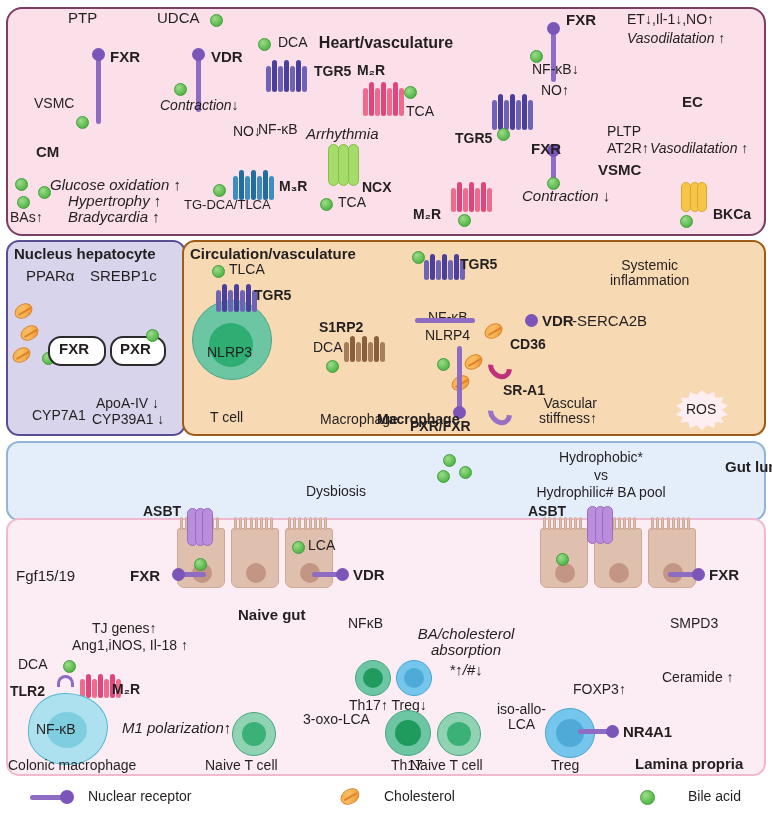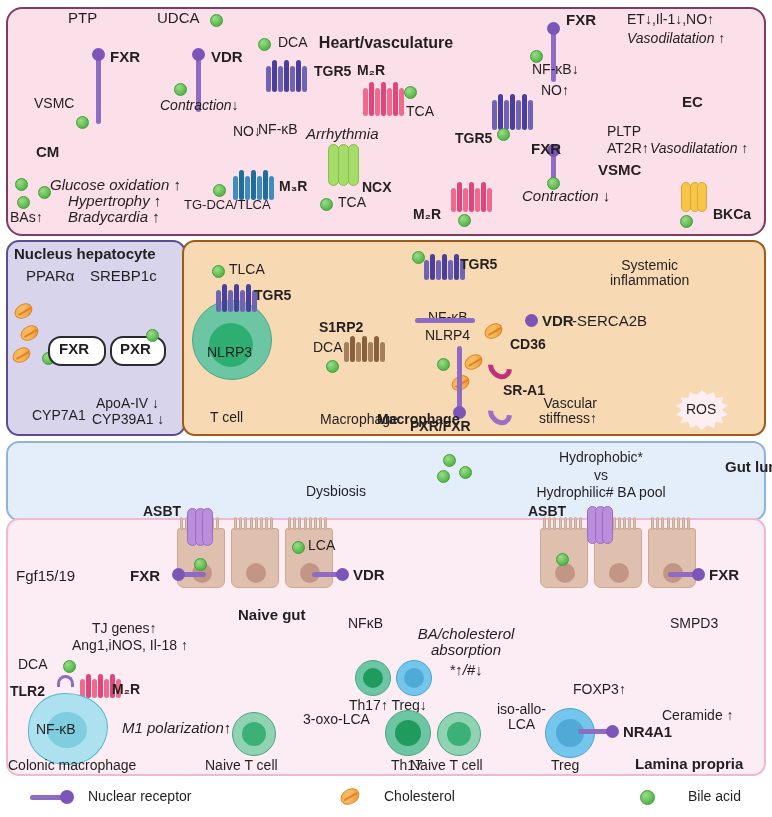--- a/index.html
+++ b/index.html
@@ -413,20 +413,21 @@
   <div class="t b s15" style="left:59px;top:341px;">FXR</div>
   <div style="position:absolute;left:110px;top:336px;width:52px;height:26px;border:2px solid #2b2b2b;border-radius:13px;background:#fff;"></div>
   <div class="t b s15" style="left:120px;top:341px;">PXR</div>
   <div class="ba" style="left:146px;top:329px;"></div>
 
   <div class="t s14" style="left:32px;top:408px;">CYP7A1</div>
   <div class="t s14" style="left:96px;top:396px;">ApoA-IV ↓</div>
   <div class="t s14" style="left:92px;top:412px;">CYP39A1 ↓</div>
 
   <div class="panel p-circ"></div>
+  <div class="t b s15" style="left:190px;top:246px;">Circulation/vasculature</div>
 
   <div class="cell tcell" style="left:192px;top:300px;width:78px;height:78px;">
     <div class="nuc" style="left:16px;top:22px;width:44px;height:44px;"></div>
   </div>
   <div class="ba" style="left:212px;top:265px;"></div>
   <div class="t s14" style="left:229px;top:262px;">TLCA</div>
   <div class="gpcr" style="left:216px;top:284px;height:28px;">
     <i style="height:22px;background:#6f63b5;"></i>
       <i style="height:28px;background:#4b3f9e;"></i>
     <i style="height:22px;background:#6f63b5;"></i>
@@ -690,21 +691,21 @@
   <div class="t i s15" style="left:466px;top:626px;text-align:center;transform:translateX(-50%);">BA/cholesterol
 absorption</div>
   <div class="t i s15" style="left:466px;top:662px;text-align:center;transform:translateX(-50%);">*↑/#↓</div>
 
   <div class="nr">
     <div class="stem" style="left:668px;top:572px;width:28px;height:5px;"></div>
     <div class="knob" style="left:692px;top:568px;"></div>
   </div>
   <div class="t b s15" style="left:709px;top:567px;">FXR</div>
   <div class="t s14" style="left:670px;top:616px;">SMPD3</div>
-  <div class="t s14" style="left:662px;top:670px;margin-top:38px;">Ceramide ↑</div>
+  <div class="t s14" style="left:662px;top:670px;">Ceramide ↑</div>
   <div class="t b s15" style="left:635px;top:756px;">Lamina propria</div>
 
   <div class="legend" style="left:30px;top:786px;">
     <div style="position:absolute;left:0;top:9px;width:34px;height:5px;background:#8e6cc4;border-radius:3px;"></div>
     <div style="position:absolute;left:30px;top:4px;width:14px;height:14px;border-radius:50%;background:#7b55b8;"></div>
     <div class="t lg-txt" style="left:58px;top:3px;">Nuclear receptor</div>
   </div>
   <div class="legend" style="left:340px;top:786px;">
     <div class="chol" style="left:0;top:3px;width:20px;height:15px;"></div>
     <div class="t lg-txt" style="left:44px;top:3px;">Cholesterol</div>

